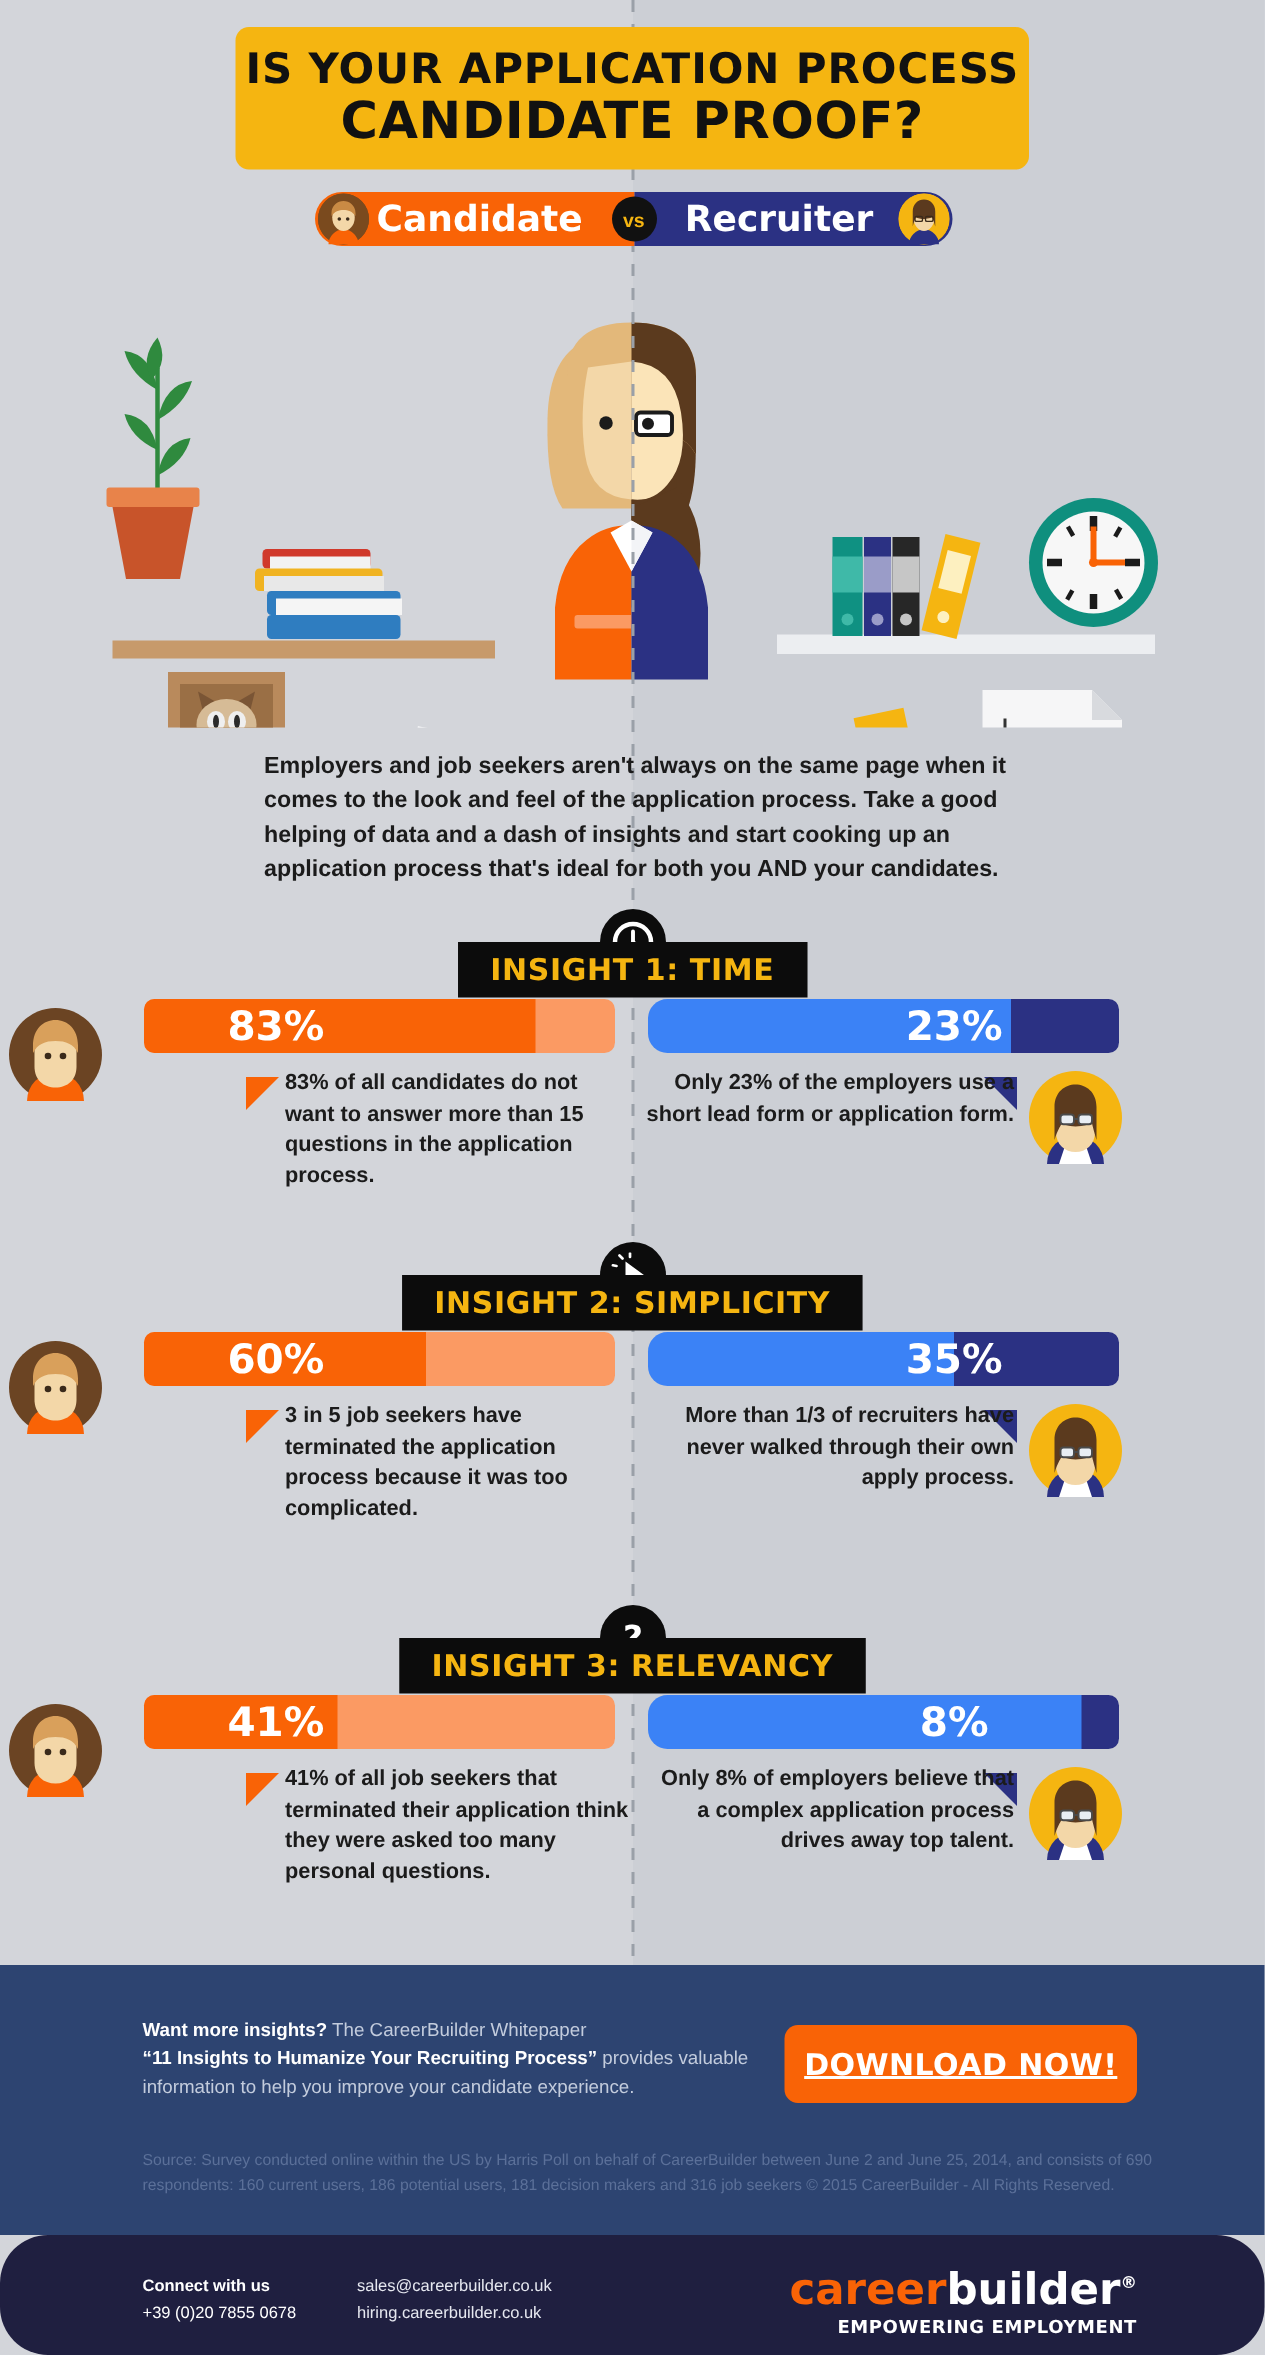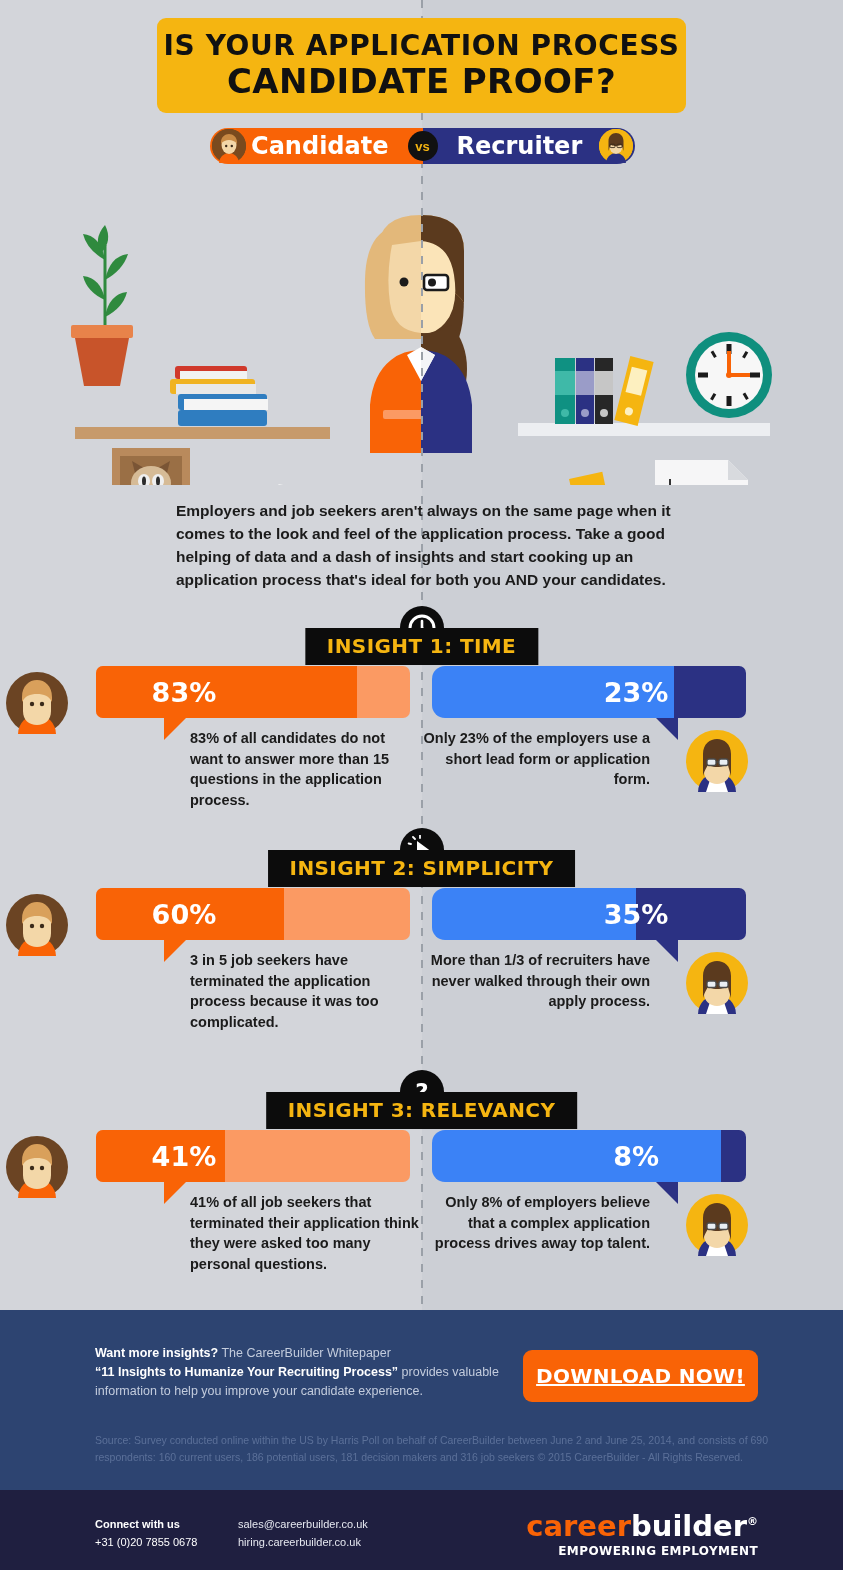--- a/index.html
+++ b/index.html
@@ -64,21 +64,21 @@
   .ins-title{ position:absolute; left:50%; transform:translateX(-50%); top:0;
      background:#0c0c0c; color:#f5b511; font-weight:bold; font-size:20px;
      padding:6px 22px 7px; z-index:2; white-space:nowrap; letter-spacing:0.4px;
      font-family:"DejaVu Sans",sans-serif;}
 
   .row{ position:relative; display:flex; }
   .side{ width:421px; position:relative; }
   .side.right{ }
 
   
-  .bar{ position:relative; height:52px; border-radius:7px; overflow:visible; }
+  .bar{ position:relative; height:36px; border-radius:7px; overflow:visible; }
   .bar.l{ margin-left:96px; margin-right:11px; background:#fb9a63; }
   .bar.r{ margin-left:11px; margin-right:96px; background:#3b82f6;border-radius:13px; }
   .bar .fill{ position:absolute; top:0; height:100%; }
   .bar.l .fill{ left:0; background:#f96306; border-radius:7px 0 0 7px;}
   .bar.r .fill{ right:0; background:#2b3183; border-radius:0 7px 7px 0;}
   .bar .pct{ position:absolute; top:0; height:100%; display:flex; align-items:center;
      color:#fff; font-weight:bold; font-size:27px; font-family:"DejaVu Sans",sans-serif;}
   .bar.l .pct{ left:0; width:100%; justify-content:center; padding-right:44%;}
   .bar.r .pct{ left:0; width:100%; justify-content:center; padding-left:30%;}
   
@@ -87,35 +87,35 @@
            border-top:22px solid #f96306;}
   .tail.r{ right:68px; top:52px; border-right:0 solid transparent; border-left:22px solid transparent;
            border-top:22px solid #2b3183;}
 
   .below{ display:flex; margin-top:6px; }
   .avatar{ width:62px;height:62px;border-radius:50%; flex:none; }
   .caption{ font-size:14.5px; line-height:1.42; color:#1b1b1b; font-weight:bold; padding-top:4px;}
   .side.left .below{ padding-left:112px; }
   .side.left .avatar{ margin-left:-88px; margin-right:0; position:absolute; left:94px; top:6px;}
   .side.left .caption{ margin-left:78px; width:245px; text-align:left;}
-  .side.right .below{ padding-right:114px; justify-content:flex-end; position:relative;}
+  .side.right .below{ padding-right:88px; justify-content:flex-end; position:relative;}
   .side.right .avatar{ position:absolute; right:94px; top:6px;}
   .side.right .caption{ margin-right:78px; width:245px; text-align:right;}
 
   
   .footer{ position:absolute; left:0; top:1310px; width:843px; height:180px; background:#2d4471; z-index:6;}
   .f-text{ position:absolute; left:95px; top:34px; width:410px; font-size:12.5px; line-height:1.5; color:#c3ccdd;}
   .f-text b{ color:#fff; }
   .cta{ position:absolute; right:85px; top:40px; width:235px; height:52px; background:#f96306;
         border-radius:9px; display:flex; align-items:center; justify-content:center;
         color:#fff; font-weight:bold; font-size:20px; letter-spacing:0.3px;
         font-family:"DejaVu Sans",sans-serif;}
   .source{ position:absolute; left:95px; top:122px; width:680px; font-size:10.5px; line-height:1.6; color:#5b7099;}
 
-  .bottombar{ position:absolute; left:0; top:1490px; width:843px; height:80px; background:#1f1f40; z-index:6;}
+  .bottombar{ position:absolute; left:0; top:1490px; width:843px; height:80px; background:#1f1f40; z-index:6;border-radius:32px;}
   .bb-l{ position:absolute; left:95px; top:26px; font-size:11px; line-height:1.6; color:#fff;}
   .bb-l .t1{ font-weight:bold; }
   .bb-m{ position:absolute; left:238px; top:26px; font-size:11px; line-height:1.6; color:#e6e8f0;}
   .logo{ position:absolute; right:85px; top:22px; text-align:right;}
   .logo .l1{ font-size:29px; font-weight:bold; line-height:1; font-family:"DejaVu Sans",sans-serif;}
   .logo .l1 .career{ color:#f96306; }
   .logo .l1 .builder{ color:#fff; }
   .logo .l1 sup{ font-size:11px; color:#fff;}
   .logo .l2{ font-size:12px; color:#fff; letter-spacing:0.4px; margin-top:3px; font-weight:bold;
              font-family:"DejaVu Sans",sans-serif;}
@@ -505,21 +505,21 @@
       <b>Want more insights?</b><span> The CareerBuilder Whitepaper</span><br>
       <b>“11 Insights to Humanize Your Recruiting Process”</b><span> provides valuable information to help you improve your candidate experience.</span>
     </div>
     <a class="cta" href="#">DOWNLOAD NOW!</a>
     <div class="source">Source: Survey conducted online within the US by Harris Poll on behalf of CareerBuilder between June 2 and June 25, 2014, and consists of 690 respondents: 160 current users, 186 potential users, 181 decision makers and 316 job seekers © 2015 CareerBuilder - All Rights Reserved.</div>
   </div>
 
   <div class="bottombar">
     <div class="bb-l">
       <div class="t1">Connect with us</div>
-      <div>+31 (0)20 7855 0678</div>
+      <div>+39 (0)20 7855 0678</div>
     </div>
     <div class="bb-m">
       <div>sales@careerbuilder.co.uk</div>
       <div>hiring.careerbuilder.co.uk</div>
     </div>
     <div class="logo">
       <div class="l1"><span class="career">career</span><span class="builder">builder</span><sup>®</sup></div>
       <div class="l2">EMPOWERING EMPLOYMENT</div>
     </div>
   </div>

